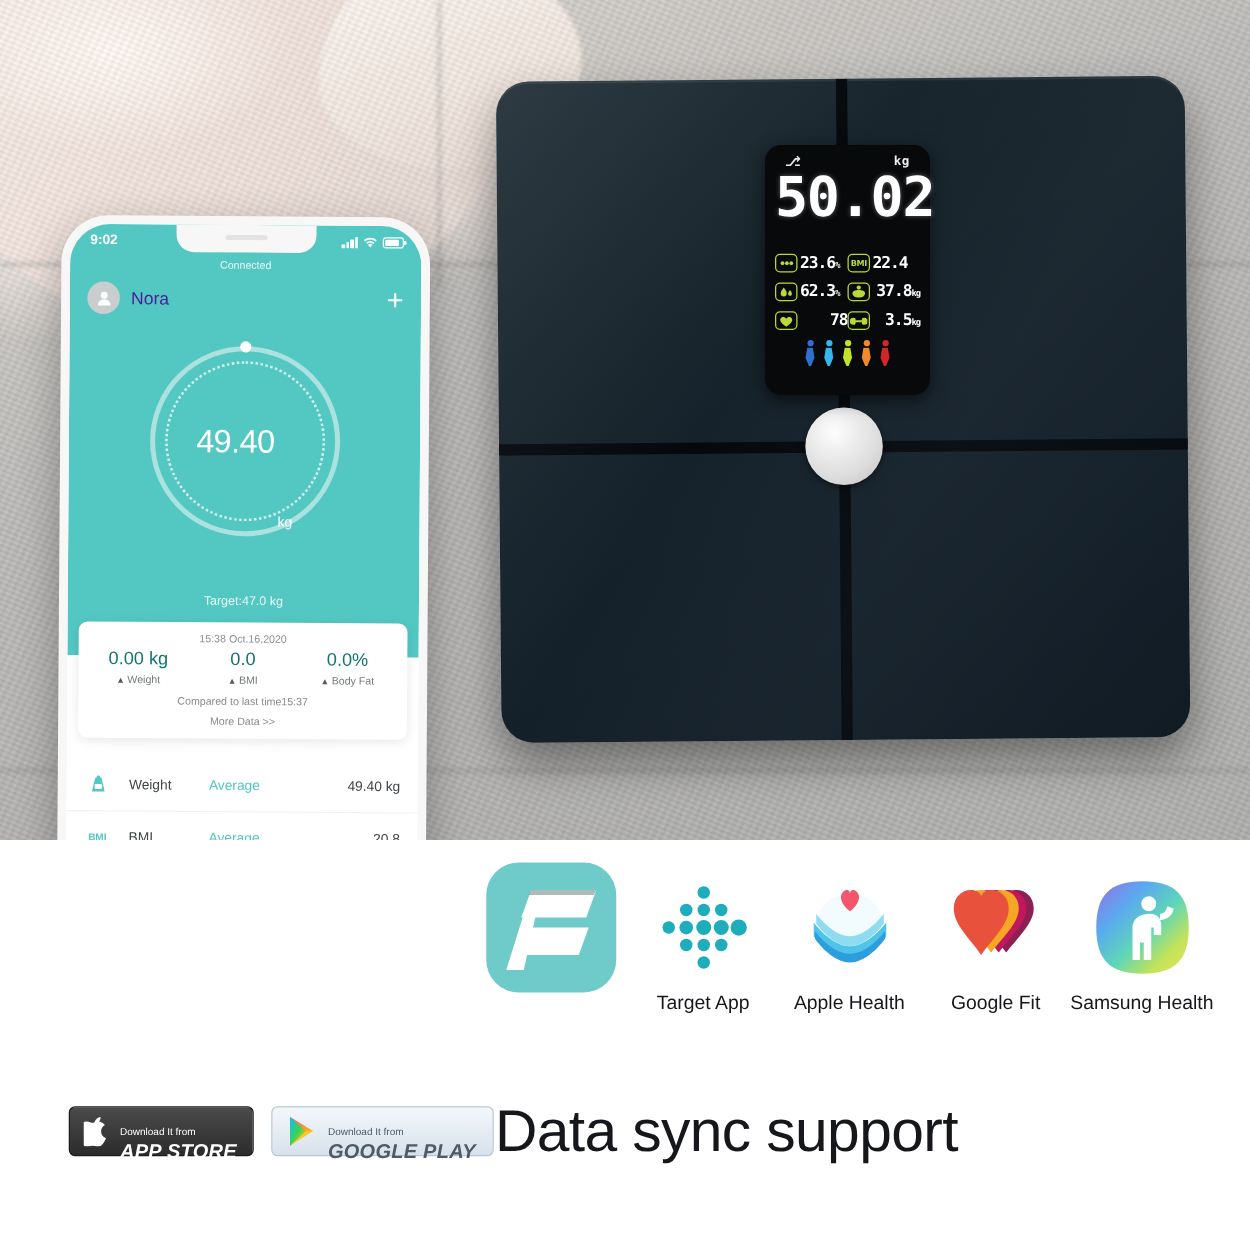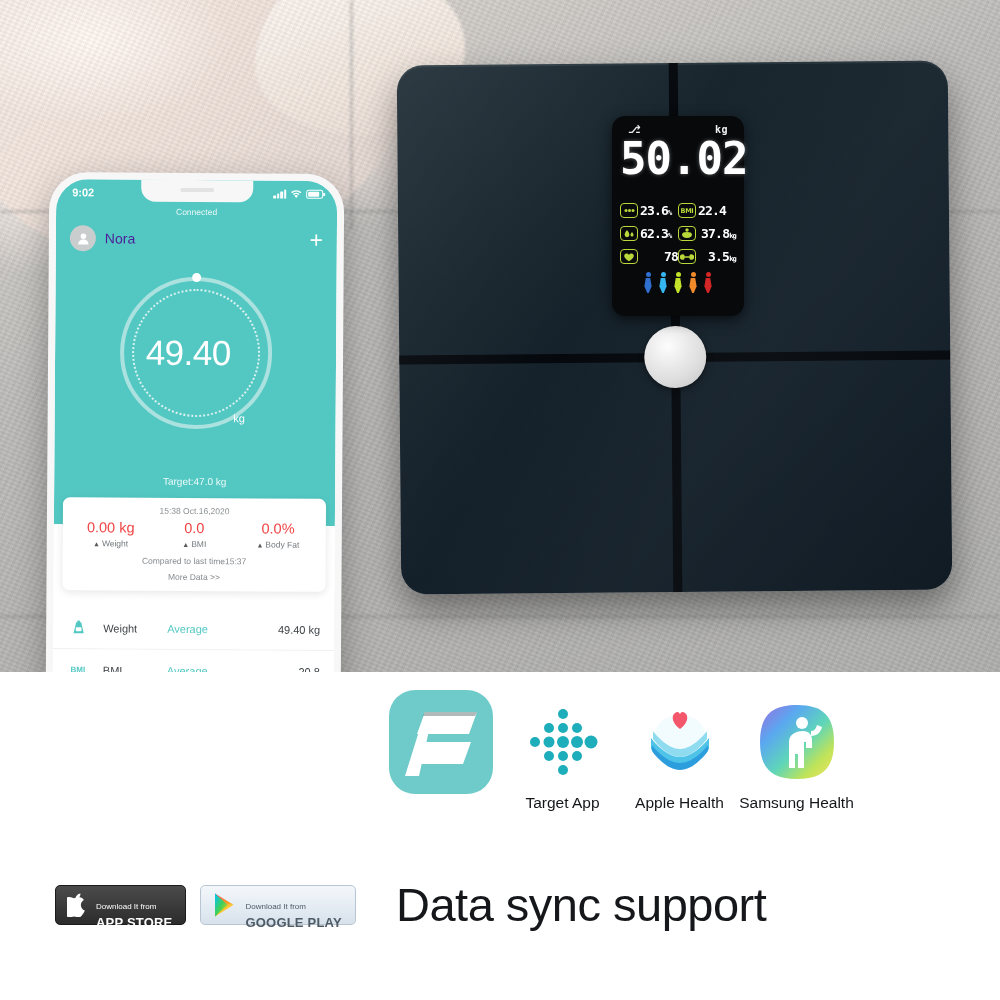--- a/index.html
+++ b/index.html
@@ -154,35 +154,35 @@
   .ringwrap{ position:absolute; left:50%; top:97px; transform:translateX(-50%);
              width:152px;height:152px; z-index:4;}
   .ring-outer{ position:absolute; inset:0; border-radius:50%;
                border:4px solid #abe1de; }
   .ring-dots{ position:absolute; inset:12px; border-radius:50%;
               border:2px dotted #d8f1ef; }
   .ring-marker{ position:absolute; left:50%; top:-4px; transform:translateX(-50%);
                 width:9px;height:9px;border-radius:50%;background:#fff; }
   .ring-val{ position:absolute; inset:0; display:flex; align-items:center;
              justify-content:center; color:#fff; }
-  .ring-val .num{ font-size:35px; font-weight:300; letter-spacing:-.5px;}
+  .ring-val .num{ font-size:26px; font-weight:300; letter-spacing:-.5px;}
   .ring-val .unit{ font-size:11px; margin-left:3px; align-self:flex-end;
                    padding-bottom:5px; font-weight:300;}
   .target{ position:absolute; top:296px; left:0; width:100%; text-align:center;
            color:#eafaf9; font-size:10px; z-index:5; }
 
   .card{
     position:absolute; left:9px; top:318px; width:263px; z-index:5;
     background:#fff; border-radius:7px; padding:8px 6px 9px;
     box-shadow:0 2px 9px rgba(0,0,0,.10);
   }
   .card-date{ text-align:center; font-size:8.5px; color:#8a8f92; }
   .card-stats{ display:flex; margin-top:4px; }
   .cs{ flex:1; text-align:center; }
-  .cs .v{ font-size:14.5px; color:#ef4444; }
+  .cs .v{ font-size:14.5px; color:#0f766e; }
   .cs .l{ font-size:8.5px; color:#74797c; margin-top:3px; }
   .cs .l .tri{ color:#55595c; font-size:7px; margin-right:2px; }
   .card-cmp{ text-align:center; font-size:8.5px; color:#868b8e; margin-top:7px; }
   .card-more{ text-align:center; font-size:8.5px; color:#868b8e; margin-top:6px; }
 
   .rows{ position:absolute; left:0; top:428px; width:100%; z-index:5; }
   .drow{ display:flex; align-items:center; height:42px; padding:0 14px;
          border-bottom:1px solid #f0f2f2; }
   .drow .ic{ width:22px; display:flex; justify-content:center; }
   .drow .nm{ width:78px; font-size:11px; color:#3f4447; padding-left:14px; }
@@ -219,21 +219,21 @@
     letter-spacing:-.5px; white-space:nowrap;
   }
 
   .badges{ position:absolute; left:55px; top:213px; display:flex; gap:14px; }
   .badge{ height:40px; border-radius:5px; display:flex; align-items:center;
           padding:0 13px 0 11px; gap:9px; }
   .badge.apple{ background:linear-gradient(180deg,#4b4b4b,#2c2c2c); border:1px solid #1b1b1b; }
   .badge.gp{ background:linear-gradient(180deg,#f3f7fb,#d8e2ec); border:1px solid #b9c6d2; }
   .badge .txt{ line-height:1.12;margin-top:15px; }
   .badge .t1{ font-size:8px; }
-  .badge .t2{ font-size:13px; font-weight:bold; letter-spacing:.2px; }
+  .badge .t2{ font-size:16px; font-weight:bold; letter-spacing:.2px;font-style:italic; }
   .badge.apple .txt{ color:#fff; }
   .badge.gp .txt{ color:#4d5b66; }
 </style>
 </head>
 <body>
 
 <div id="page">
 
   <div class="photo">
     <div class="cloth"></div>
@@ -540,20 +540,31 @@
             <ellipse cx="41" cy="30" rx="25" ry="20" fill="#f2fbfd"></ellipse>
             <path d="M41 24 C33 18 32 11 36 8 C39 5.6 41 8 41 9.6 C41 8 43 5.6 46 8 C50 11 49 18 41 24Z" fill="#f4566b"></path>
             <path d="M12 33 C12 33 26 52 41 52 C56 52 70 33 70 33 L70 44 C70 44 57 63 41 63 C25 63 12 44 12 44Z" fill="#4fc3e8"></path>
             <path d="M14 26 C14 26 27 44 41 44 C55 44 68 26 68 26 L68 34 C68 34 55 52 41 52 C27 52 14 34 14 34Z" fill="#8fdcf0"></path>
             <path d="M13 40 C13 40 26 58 41 58 C56 58 69 40 69 40 L69 46 C69 46 56 65 41 65 C26 65 13 46 13 46Z" fill="#2d9edd"></path>
           </svg>
         </div>
         <div class="nm">Apple Health</div>
       </div>
 
+      <div class="appitem">
+        <div class="glyph">
+          <svg width="84" height="72" viewBox="0 0 84 72">
+            <path d="M58 6 C66 6 72 12 72 21 C72 33 58 45 50 56 C42 45 28 33 28 21 C28 12 34 6 42 6 C46 6 49 8 50 11 C51 8 54 6 58 6Z" fill="#8e1f54"></path>
+            <path d="M52 6 C60 6 66 12 66 21 C66 33 52 45 44 56 C36 45 22 33 22 21 C22 12 28 6 36 6 C40 6 43 8 44 11 C45 8 48 6 52 6Z" fill="#c2185b"></path>
+            <path d="M46 6 C54 6 60 12 60 21 C60 33 46 45 38 56 C30 45 16 33 16 21 C16 12 22 6 30 6 C34 6 37 8 38 11 C39 8 42 6 46 6Z" fill="#f5a623"></path>
+            <path d="M38 6 C46 6 52 12 52 21 C52 34 38 46 30 58 C22 46 8 34 8 21 C8 12 14 6 22 6 C26 6 29 8 30 11 C31 8 34 6 38 6Z" fill="#e8513b"></path>
+          </svg>
+        </div>
+        <div class="nm">Google Fit</div>
+      </div>
 
       <div class="appitem">
         <div class="glyph">
           <svg width="80" height="80" viewBox="0 0 80 80">
             <defs>
               <linearGradient id="shg" x1="0" y1="0" x2="1" y2="1">
                 <stop offset="0%" stop-color="#9b6ee0"></stop>
                   <stop offset="28%" stop-color="#5aa8f0"></stop>
                 <stop offset="55%" stop-color="#5fd6b8"></stop>
                   <stop offset="78%" stop-color="#bfe35a"></stop>

